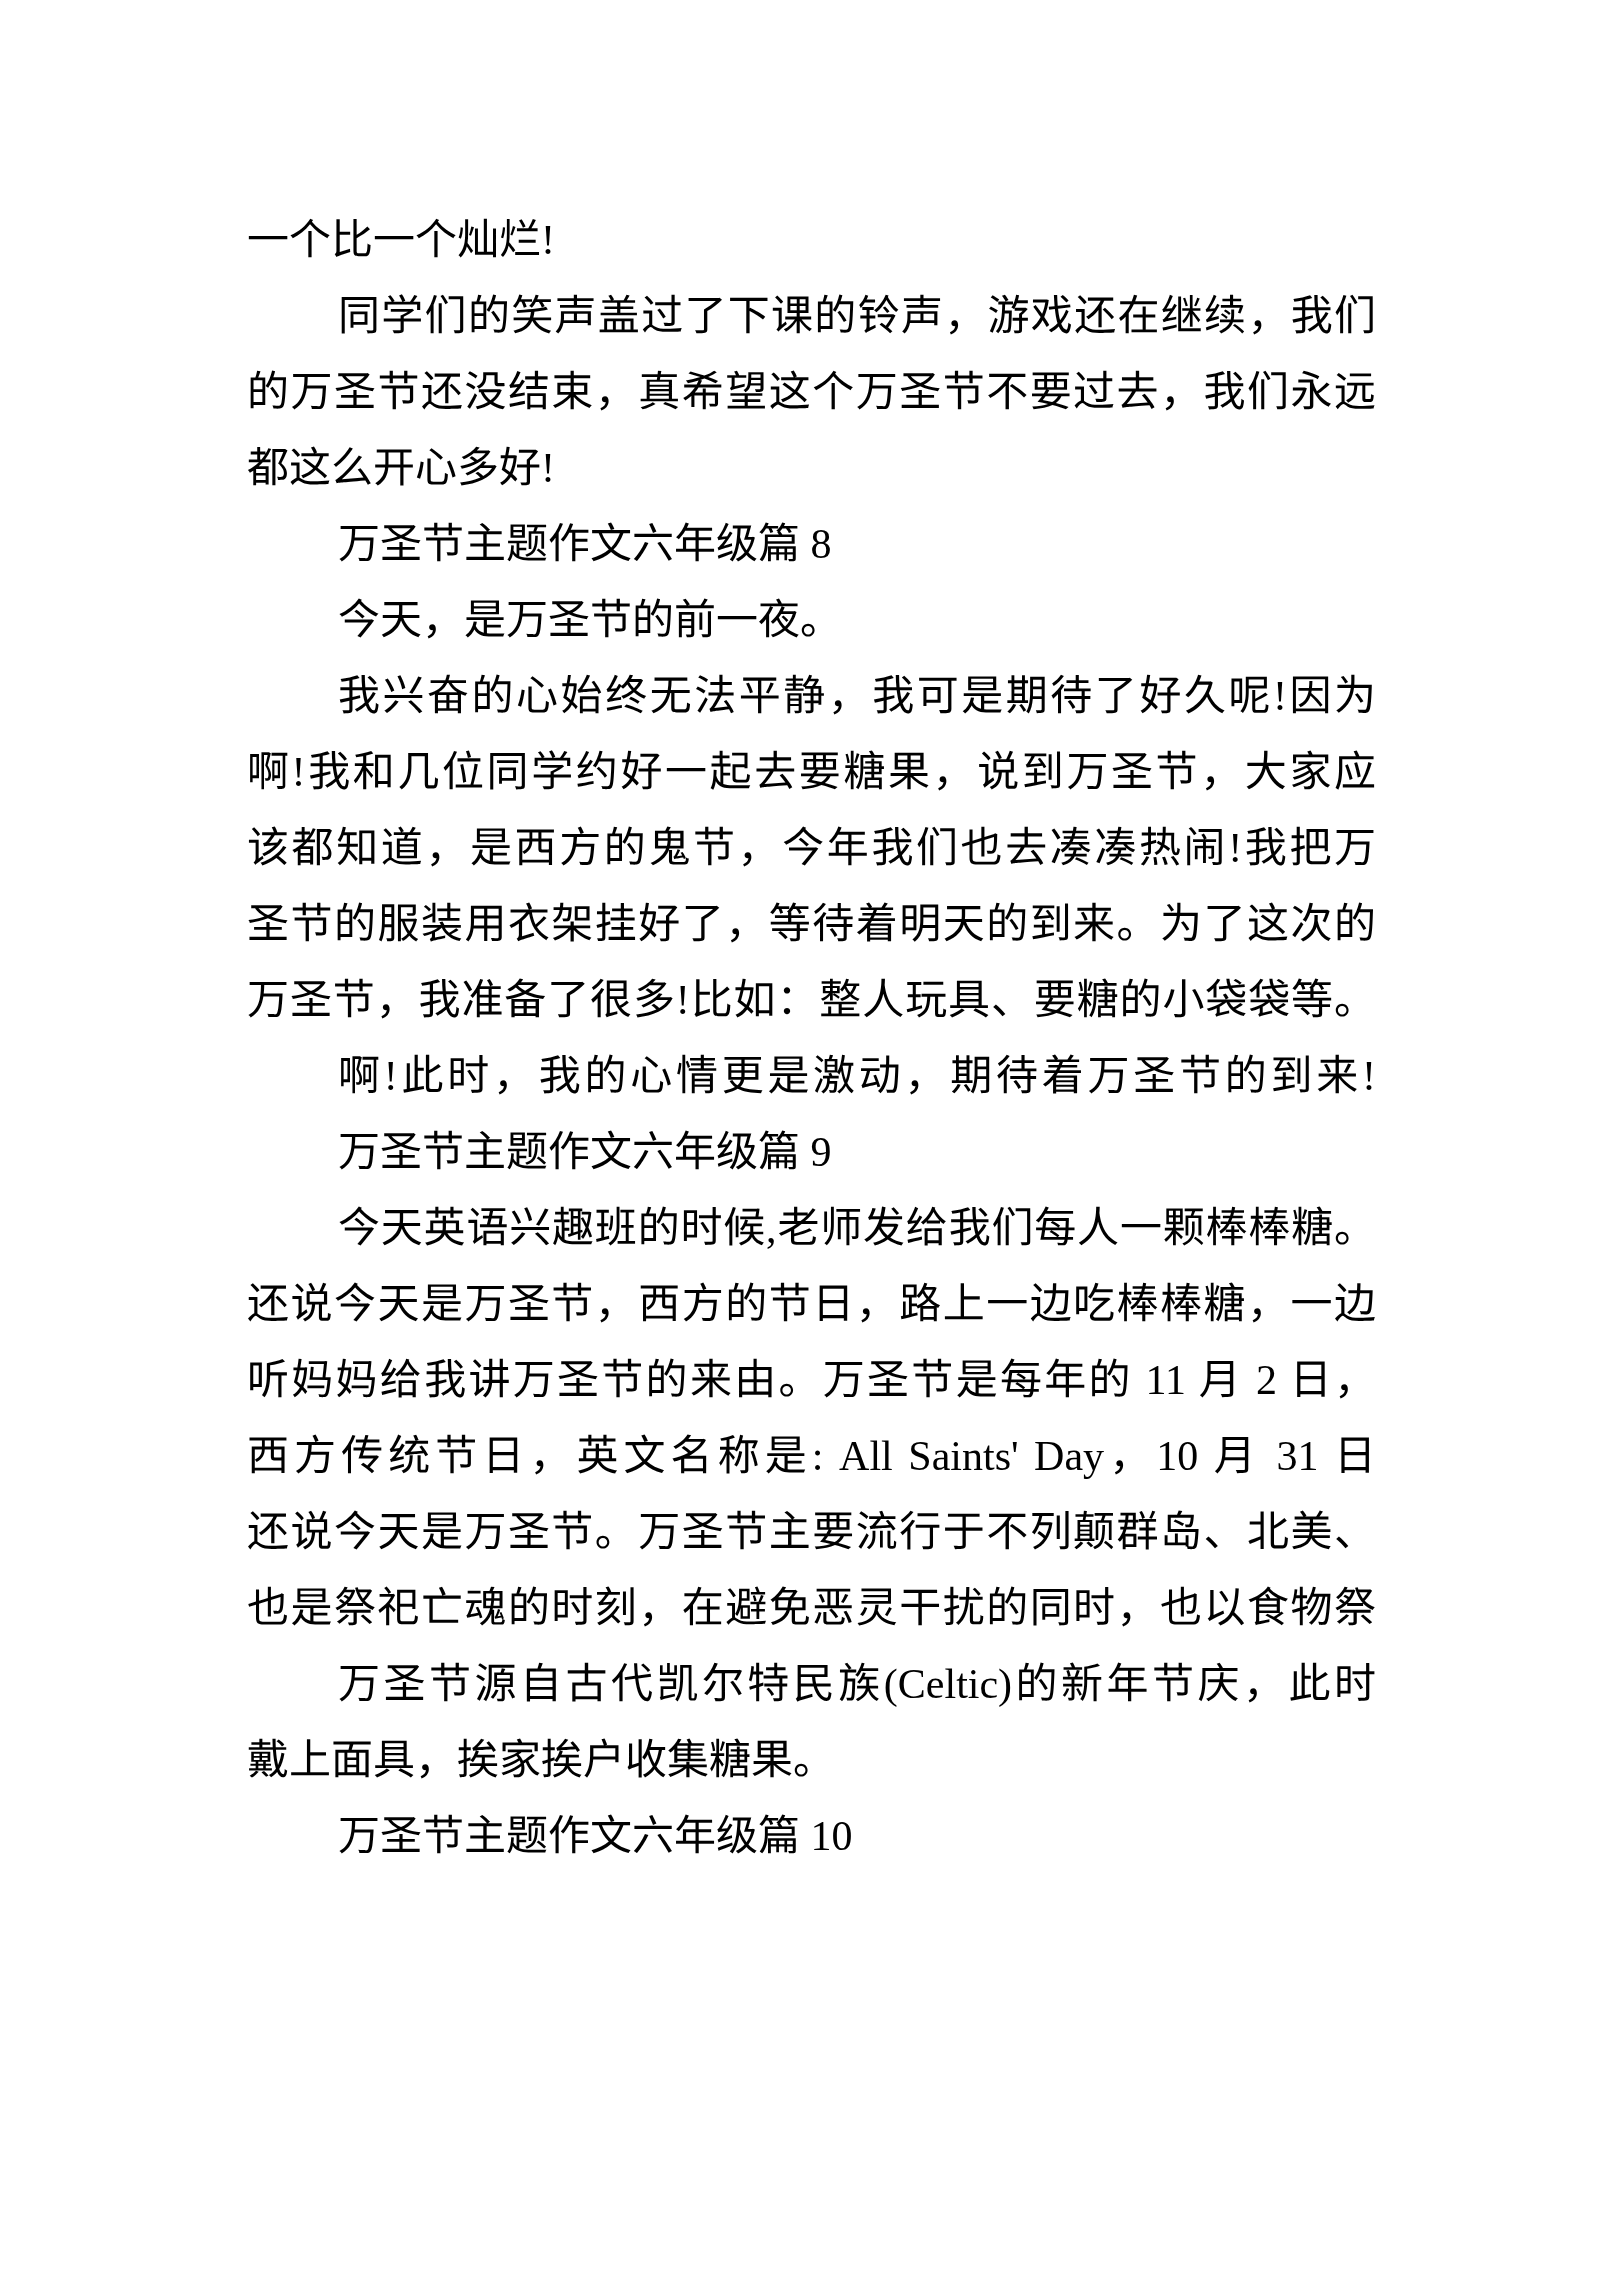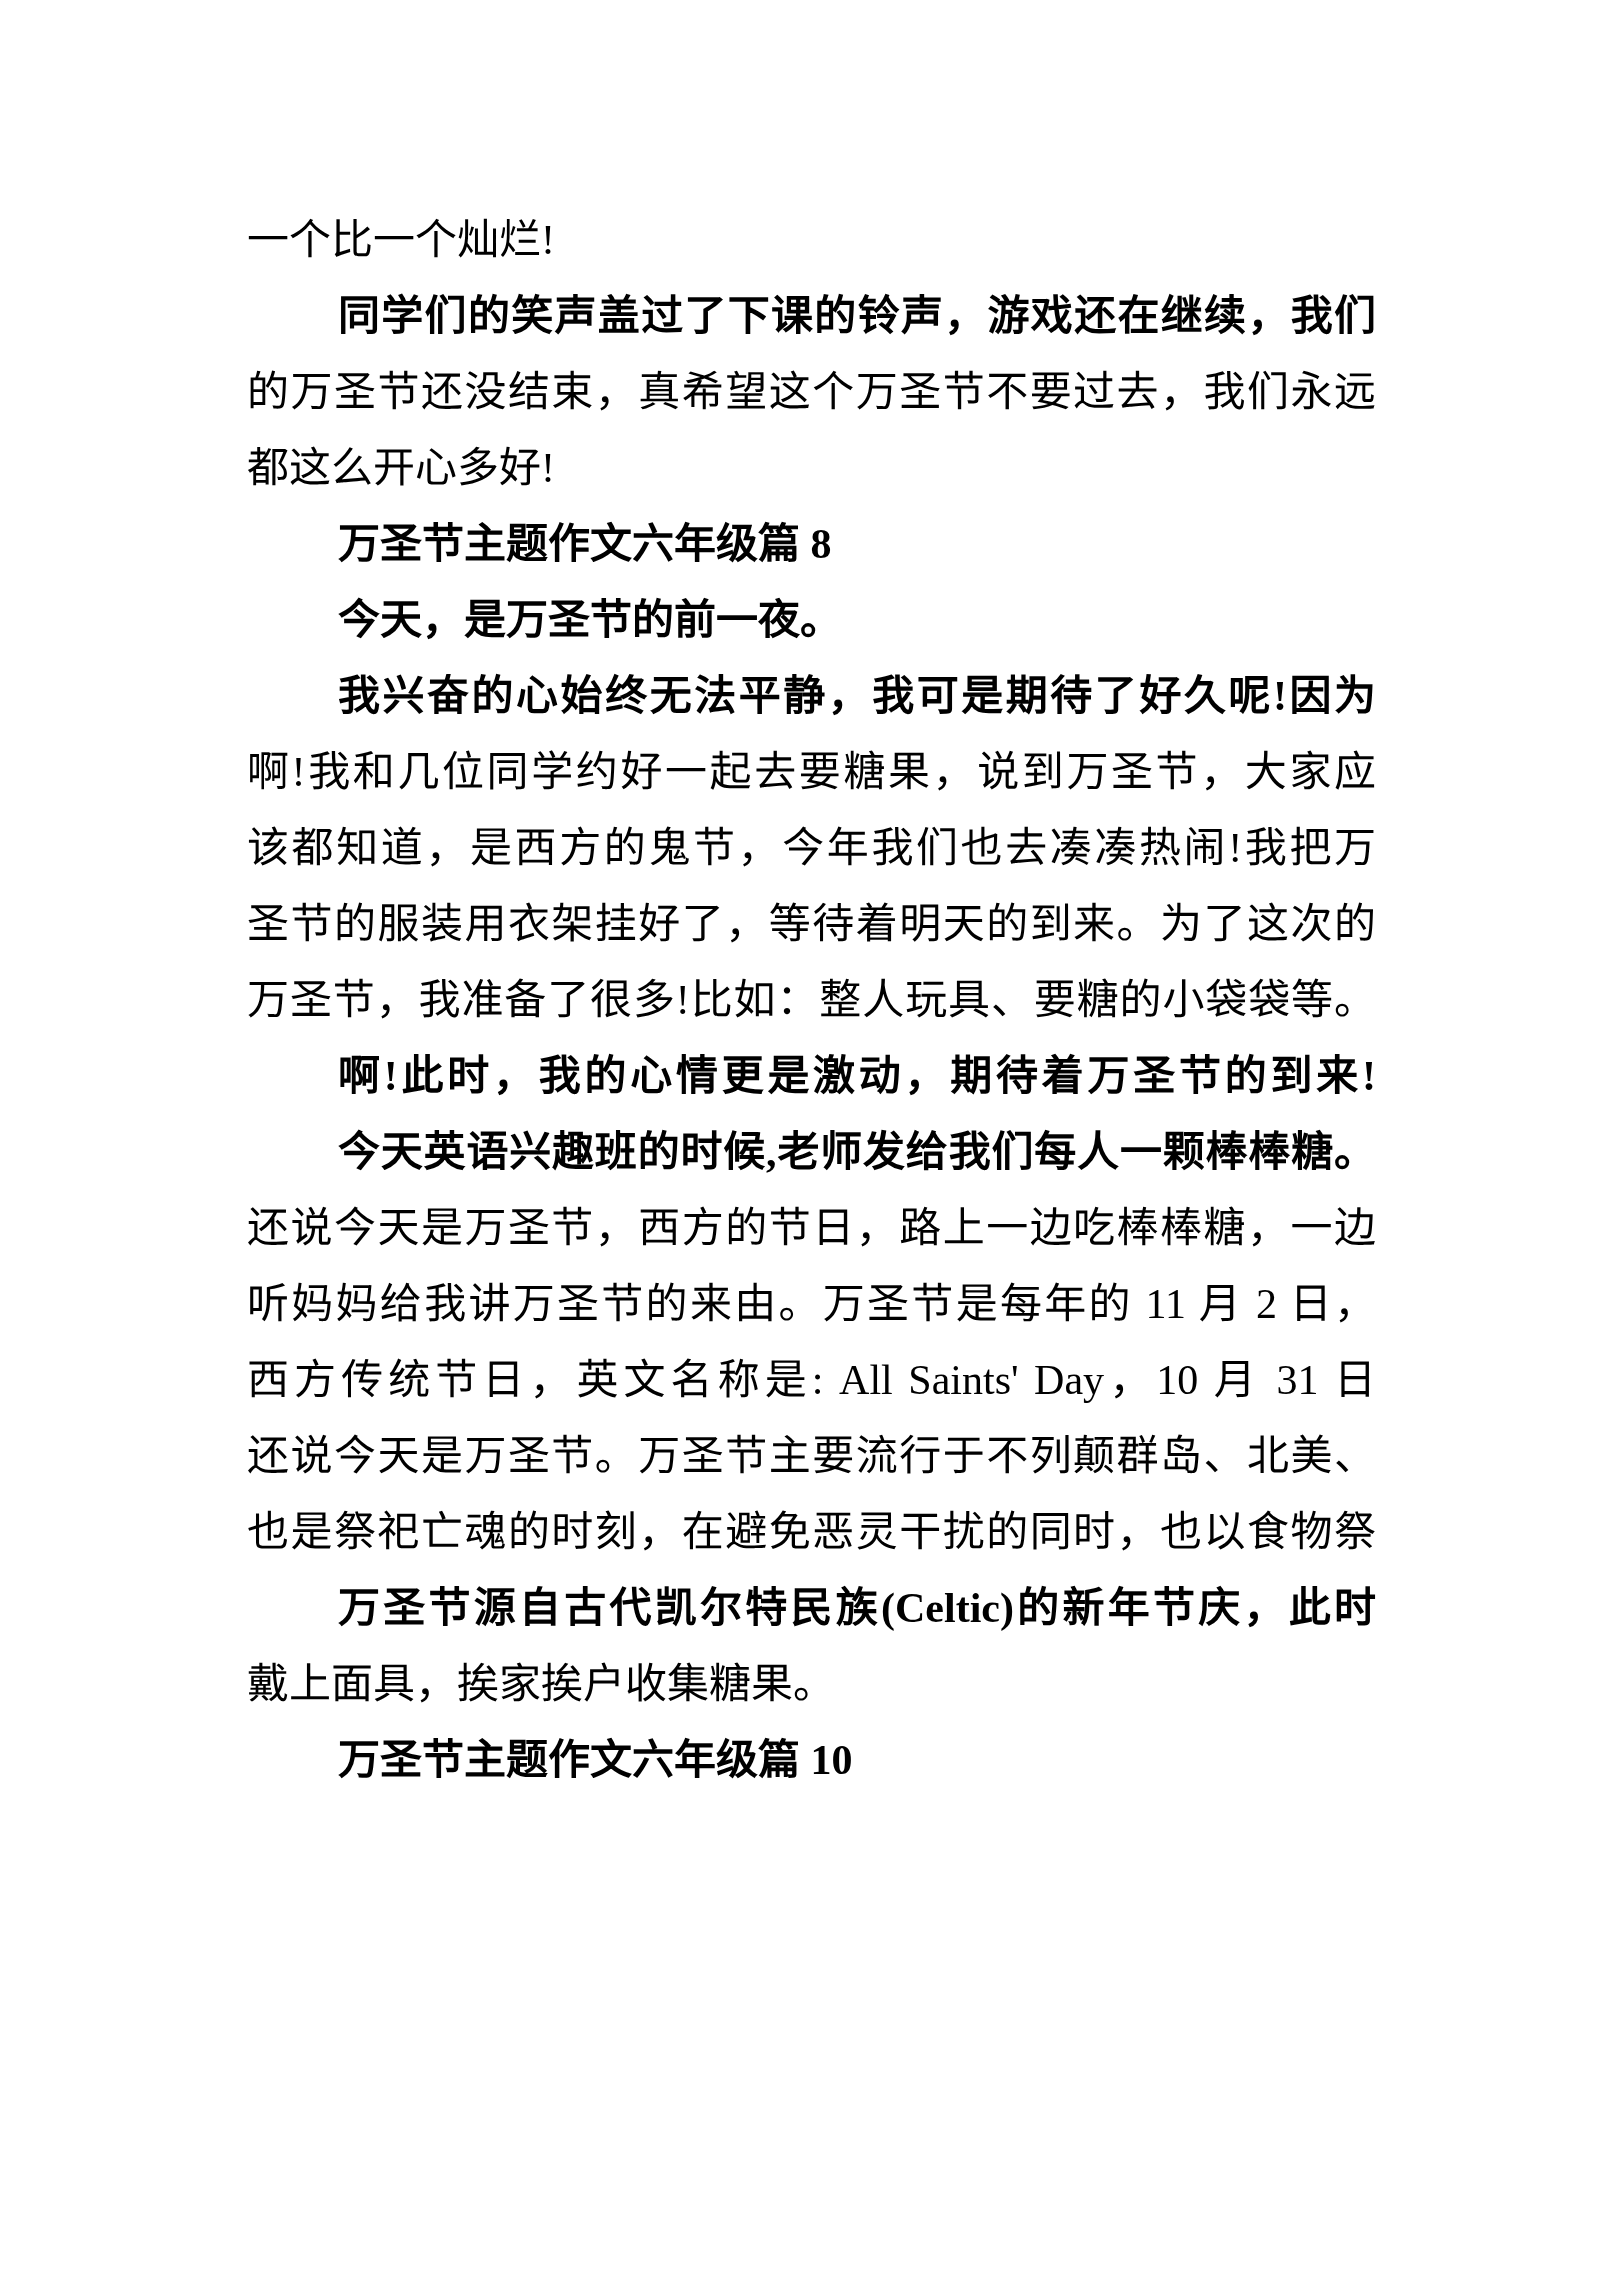--- a/index.html
+++ b/index.html
@@ -26,21 +26,21 @@
   }
   .para { margin: 0; padding: 0; }
   
   .tline {
     text-align: justify;
     text-align-last: justify;
   }
   
   .tline.pe { text-align-last: auto; }
   
-  .tline.ind { padding-left: 91px; font-weight: bold; }
+  .tline.ind { padding-left: 91px; }
 </style>
 </head>
 <body>
 
 <div class="page">
 
   <div class="para">
     <div class="tline pe">一个比一个灿烂!</div>
   </div>
 
@@ -63,20 +63,23 @@
     <div class="tline">啊!我和几位同学约好一起去要糖果，说到万圣节，大家应</div>
     <div class="tline">该都知道，是西方的鬼节，今年我们也去凑凑热闹!我把万</div>
     <div class="tline">圣节的服装用衣架挂好了，等待着明天的到来。为了这次的</div>
     <div class="tline">万圣节，我准备了很多!比如：整人玩具、要糖的小袋袋等。</div>
   </div>
 
   <div class="para">
     <div class="tline ind">啊!此时，我的心情更是激动，期待着万圣节的到来!</div>
   </div>
 
+  <div class="para">
+    <div class="tline ind pe">万圣节主题作文六年级篇 9</div>
+  </div>
 
   <div class="para">
     <div class="tline ind">今天英语兴趣班的时候,老师发给我们每人一颗棒棒糖。</div>
     <div class="tline">还说今天是万圣节，西方的节日，路上一边吃棒棒糖，一边</div>
     <div class="tline">听妈妈给我讲万圣节的来由。万圣节是每年的 11 月 2 日，</div>
     <div class="tline">西方传统节日，英文名称是: All Saints' Day，10 月 31 日</div>
     <div class="tline">还说今天是万圣节。万圣节主要流行于不列颠群岛、北美、</div>
   </div>
 
   <div class="para">

